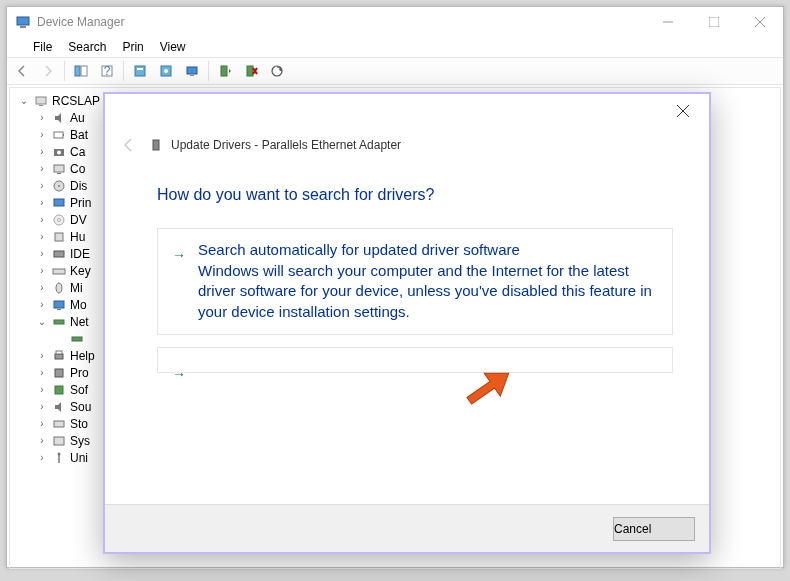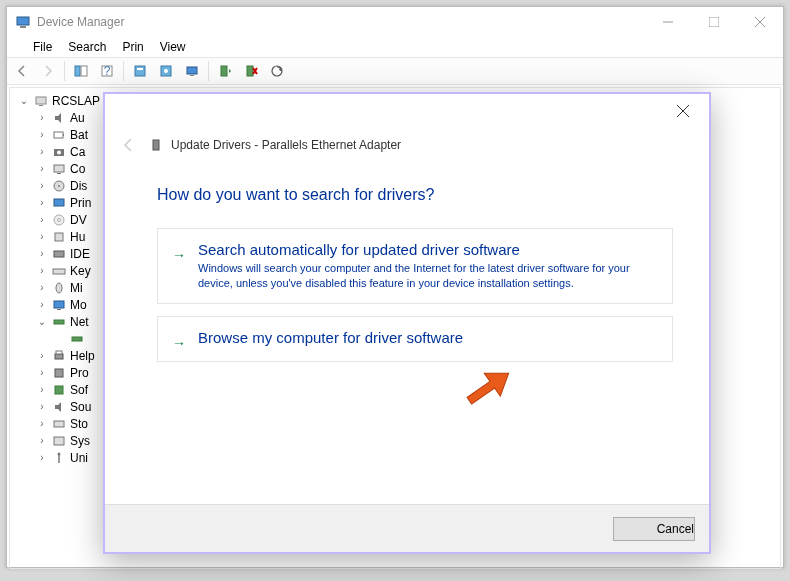--- a/index.html
+++ b/index.html
@@ -29,23 +29,23 @@
 .dclose{margin-left:auto;width:44px;height:30px;display:flex;align-items:center;justify-content:center;font-size:16px;color:#555}
 .dheader{display:flex;align-items:center;padding:4px 12px;height:34px}
 .backarr{width:24px;height:24px;display:flex;align-items:center;justify-content:center;color:#bbb;margin-right:8px}
 .dheadtxt{font-size:12px;color:#333}
 .dheadicon{width:16px;height:16px;margin-right:6px;display:flex;align-items:center;justify-content:center}
 .dbody{flex:1;padding:24px 36px 10px 52px}
 .dquestion{color:#003399;font-size:16px;margin-bottom:24px;font-weight:400}
 .option{border:1px solid #e5e5e5;padding:12px 16px 12px 40px;margin-bottom:12px;position:relative;cursor:pointer}
 .option .arr{position:absolute;left:14px;top:16px;color:#0a7a3f;font-size:14px}
 .option .otitle{color:#003399;font-size:15px;margin-bottom:3px}
-.option .odesc{color:#003399;font-size:11px;line-height:1.35}
+.option .odesc{color:#003399;font-size:15px;line-height:1.35}
 .dfooter{height:48px;background:#f0f0f0;display:flex;align-items:center;justify-content:flex-end;padding:0 14px;border-top:1px solid #ddd}
-.btn{min-width:82px;height:24px;background:#e1e1e1;border:1px solid #adadad;font-size:12px;display:flex;align-items:center;justify-content:flex-end}
+.btn{min-width:82px;height:24px;background:#e1e1e1;border:1px solid #adadad;font-size:12px;display:flex;align-items:center;justify-content:flex-start}
 
 .cursor-arrow{position:absolute;left:452px;top:350px;width:60px;height:60px;pointer-events:none}
 
 .wm{position:absolute;left:50%;top:50%;transform:translate(-50%,-50%);font-size:160px;color:rgba(0,0,0,.05);font-weight:300;pointer-events:none;letter-spacing:-8px}
 .wm2{position:absolute;left:50%;top:66%;transform:translate(-50%,-50%);font-size:44px;color:rgba(0,0,0,.05);font-style:italic;pointer-events:none}
 svg{display:block}
 </style>
 </head>
 <body>
 
@@ -400,21 +400,20 @@
     <div class="dquestion">How do you want to search for drivers?</div>
 
     <div class="option">
       <span class="arr">→</span>
       <div class="otitle">Search automatically for updated driver software</div>
       <div class="odesc">Windows will search your computer and the Internet for the latest driver software for your device, unless you've disabled this feature in your device installation settings.</div>
     </div>
 
     <div class="option">
       <span class="arr">→</span>
-      <div class="otitle">Browse my computer for driver software</div>
     </div>
   </div>
   <div class="dfooter">
     <div class="btn">
           <span>Cancel</span>
         </div>
   </div>
 </div>
 
 <div class="cursor-arrow">

